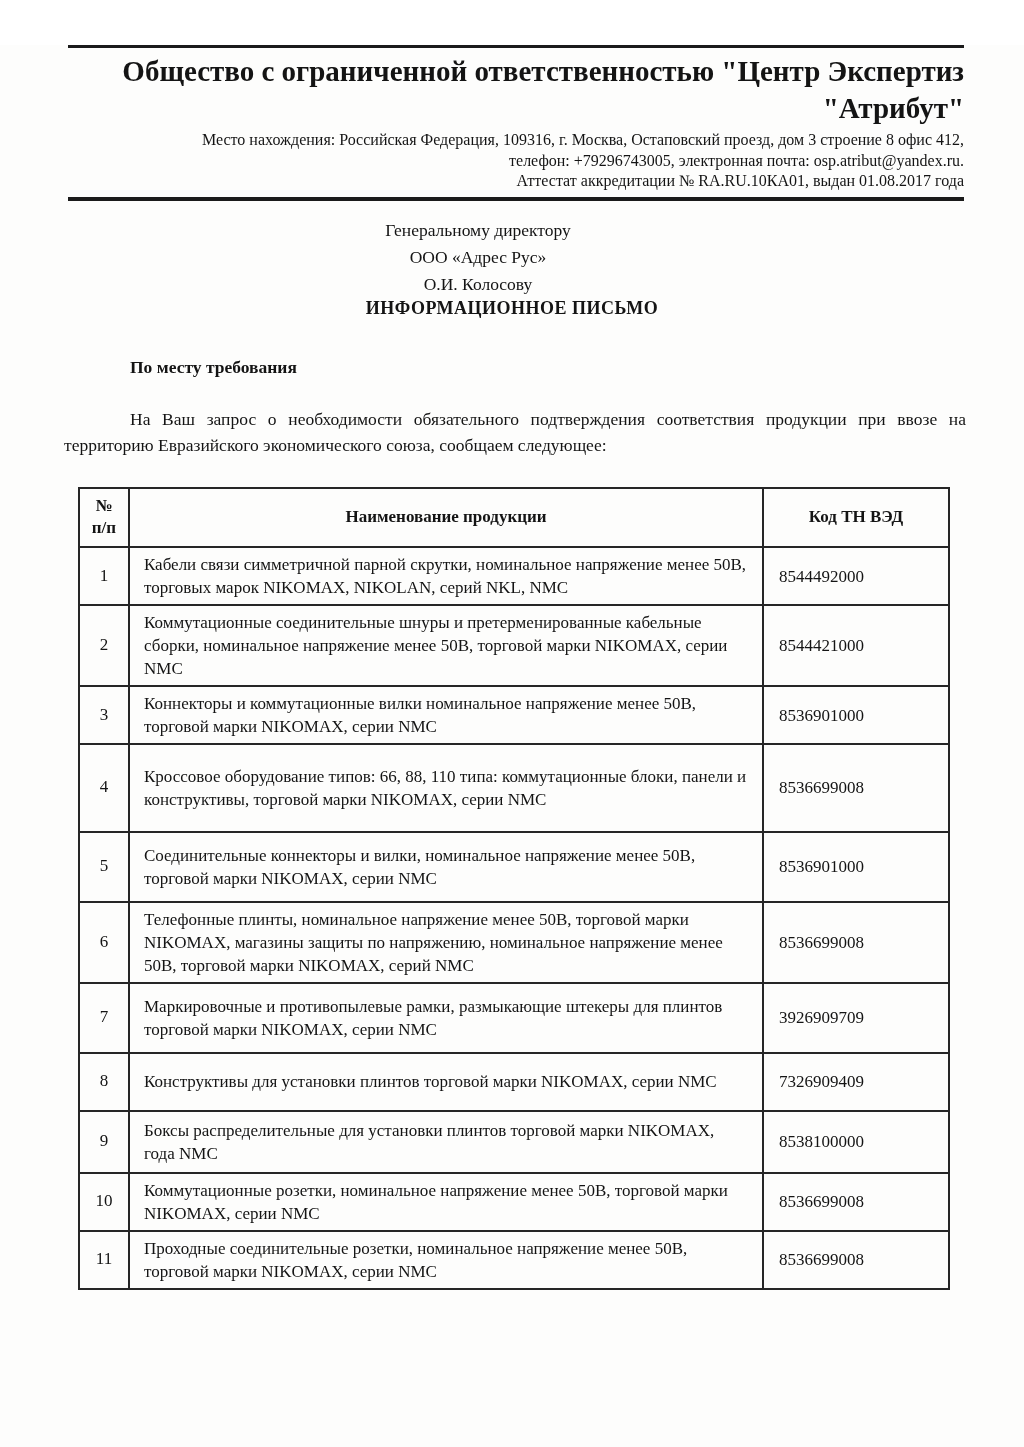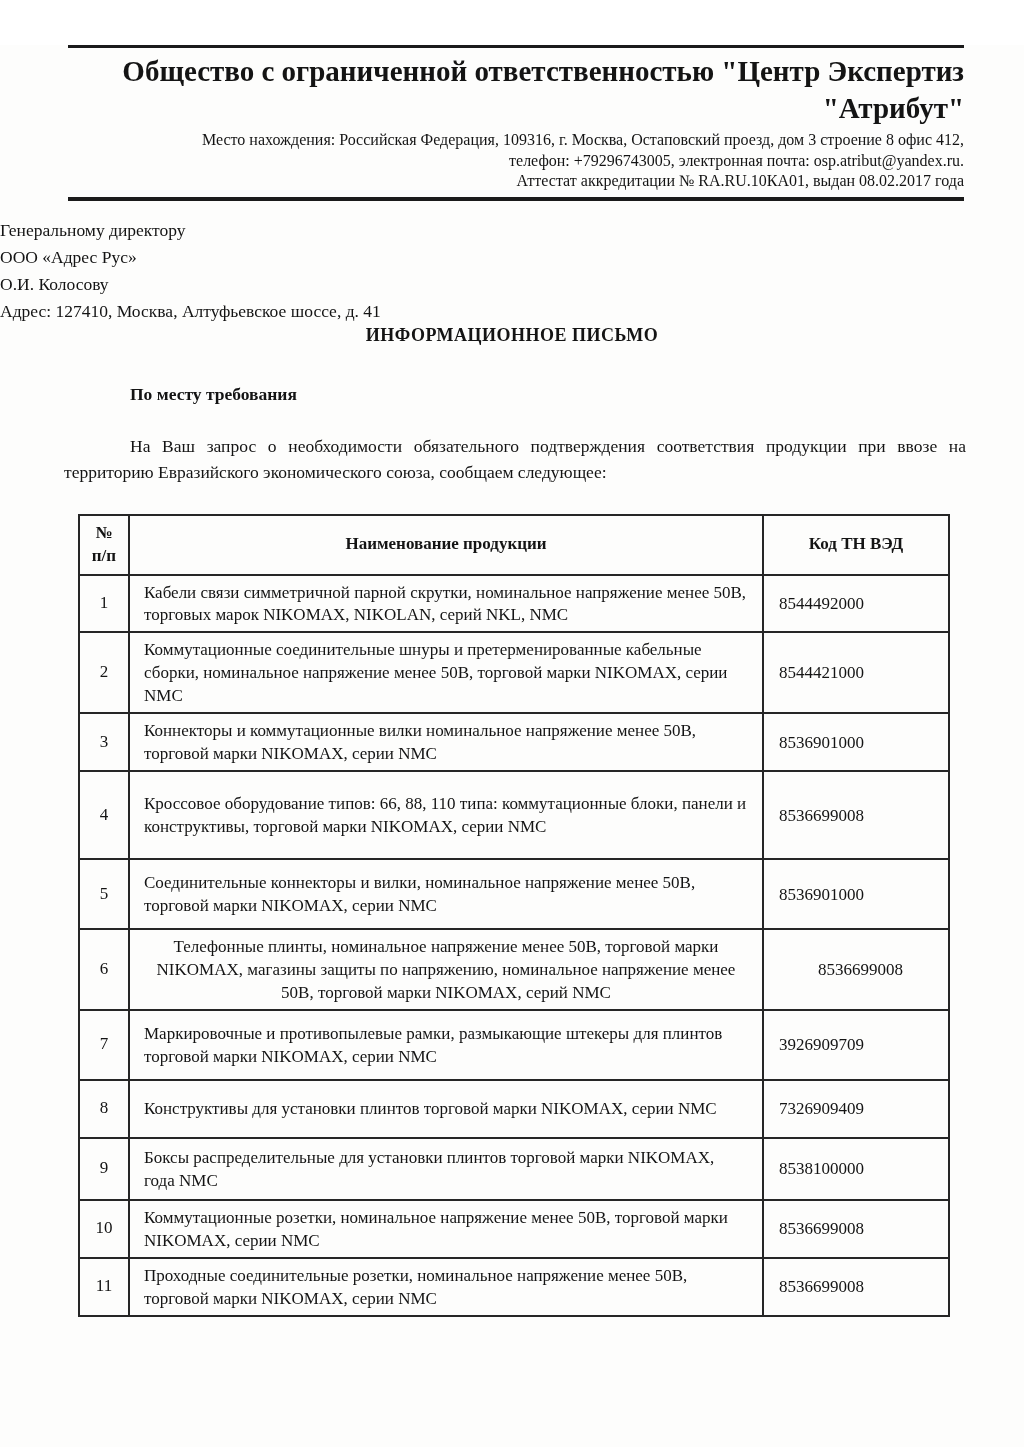--- a/index.html
+++ b/index.html
@@ -38,21 +38,21 @@
 
   
   .ref-line {
     margin: 42px 0 0 68px;
     font-size: 17.5px;
   }
 
   
   .recipient {
     margin: 16px 68px 0 0;
-    text-align: left;
+    text-align: center;
     font-size: 17.5px;
     line-height: 1.55;
   }
 
   
   .letter-title {
     text-align: center;
     font-size: 18px;
     font-weight: bold;
     letter-spacing: 0.5px;
@@ -97,50 +97,49 @@
   td.c-name { padding: 6px 14px 4px 14px; }
   td.c-code { padding: 6px 6px 4px 15px; }
 
   
   thead tr th { height: 56px; }
   tbody tr:nth-child(1) td  { height: 56px; }
   tbody tr:nth-child(2) td  { height: 76px; }
   tbody tr:nth-child(3) td  { height: 50px; }
   tbody tr:nth-child(4) td  { height: 88px; }
   tbody tr:nth-child(5) td  { height: 70px; }
-  tbody tr:nth-child(6) td  { height: 77px; text-align: center; }
+  tbody tr:nth-child(6) td  { height: 77px; }
   tbody tr:nth-child(7) td  { height: 70px; }
   tbody tr:nth-child(8) td  { height: 58px; }
   tbody tr:nth-child(9) td  { height: 62px; }
   tbody tr:nth-child(10) td { height: 52px; }
   tbody tr:nth-child(11) td { height: 52px; }
 </style>
 </head>
 <body>
 
 <div class="page">
 
   <div class="letterhead">
     <div class="org-name">
       <div>Общество с ограниченной ответственностью "Центр Экспертиз</div>
       <div>"Атрибут"</div>
     </div>
     <div class="org-contacts">
       <div>Место нахождения: Российская Федерация, 109316, г. Москва, Остаповский проезд, дом 3 строение 8 офис 412,</div>
       <div>телефон: +79296743005, электронная почта: osp.atribut@yandex.ru.</div>
-      <div>Аттестат аккредитации № RA.RU.10КА01, выдан 08.02.2017 года</div>
+      <div>Аттестат аккредитации № RA.RU.10КА01, выдан 01.08.2017 года</div>
     </div>
   </div>
 
 
   <div class="recipient">
     <div>Генеральному директору</div>
     <div>ООО «Адрес Рус»</div>
     <div>О.И. Колосову</div>
-    <div>Адрес: 127410, Москва, Алтуфьевское шоссе, д. 41</div>
   </div>
 
   <div class="letter-title">ИНФОРМАЦИОННОЕ ПИСЬМО</div>
 
   <div class="salutation">По месту требования</div>
 
   <div class="body-paragraph">На Ваш запрос о необходимости обязательного подтверждения соответствия продукции при ввозе на территорию Евразийского экономического союза, сообщаем следующее:</div>
 
   <table class="products">
     <colgroup>

